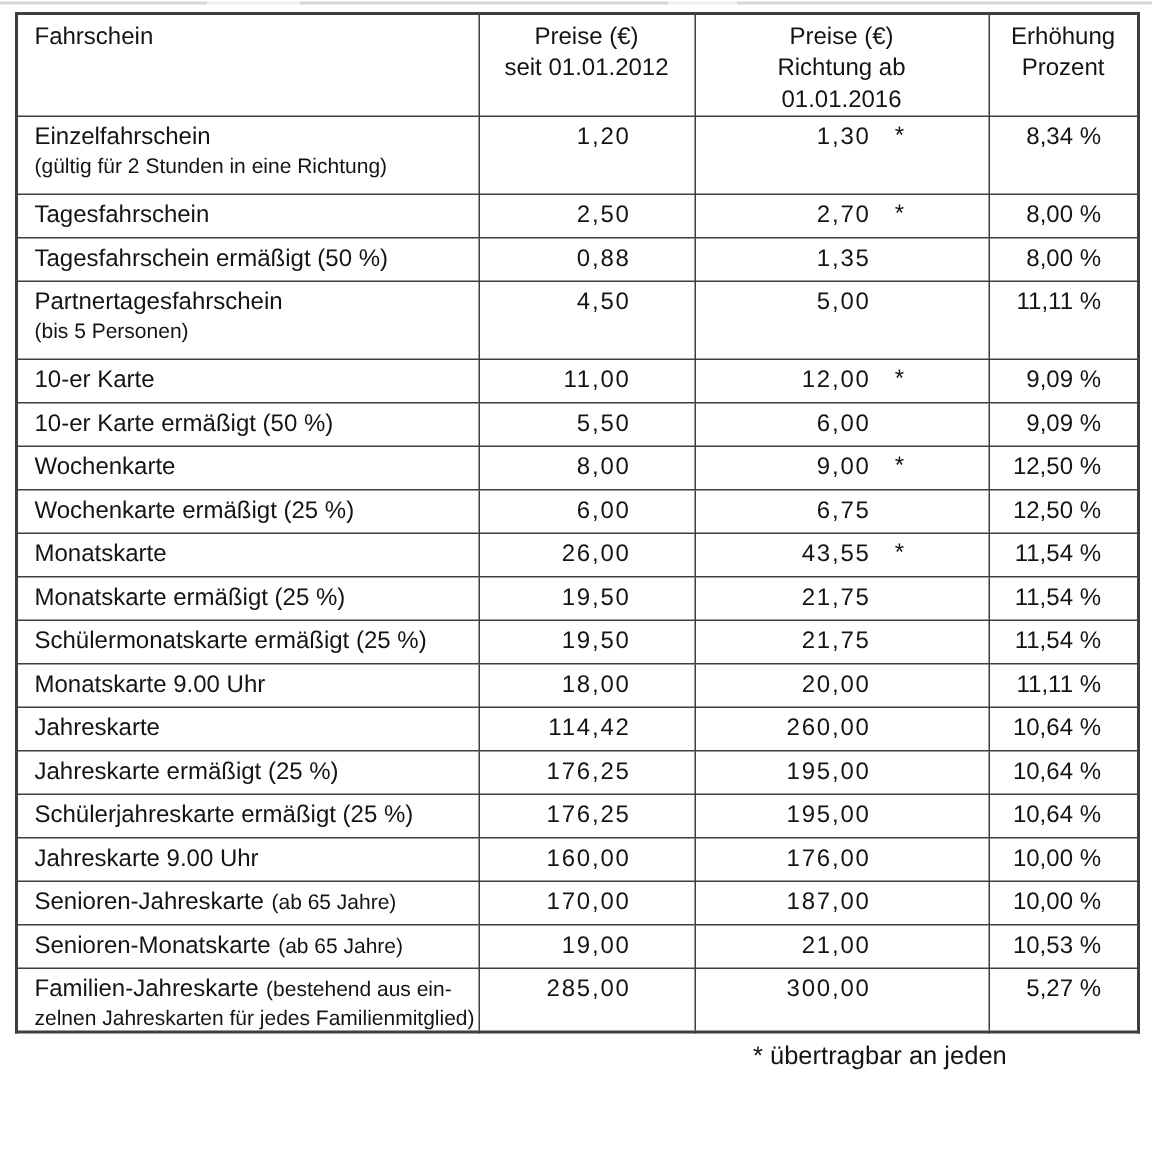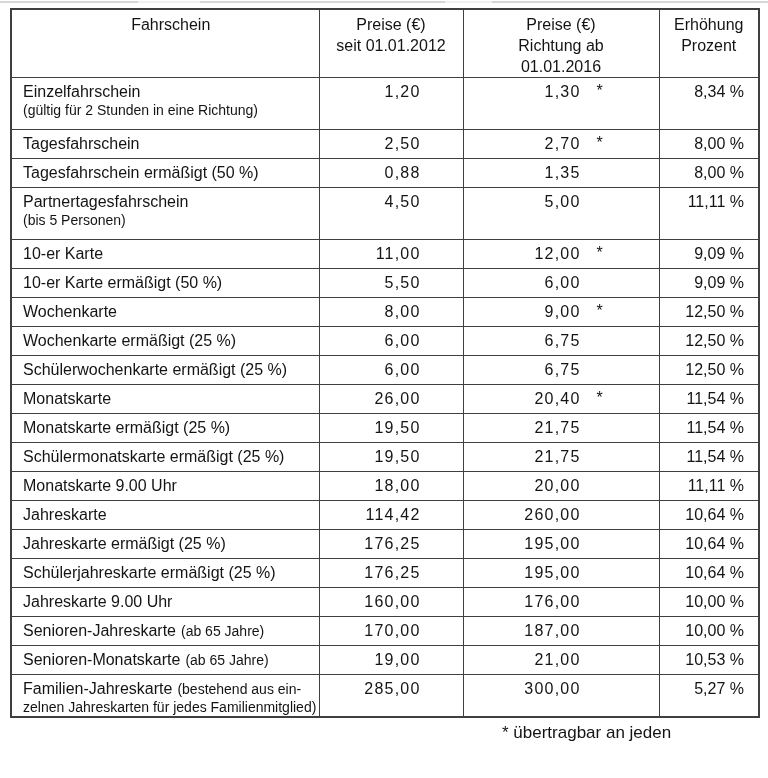--- a/index.html
+++ b/index.html
@@ -28,21 +28,21 @@
     overflow: hidden;
   }
   .fare th {
     font-weight: normal;
     font-size: 16px;
     line-height: 21px;
     height: 66px;
     padding-top: 4px;
     text-align: center;
   }
-  .fare th.h-label { text-align: center; padding-left: 11px; }
+  .fare th.h-label { text-align: left; padding-left: 11px; }
   td.label-cell {
     font-size: 16px;
     line-height: 20px;
     padding: 4px 4px 0 11px;
     text-align: left;
     white-space: nowrap;
   }
   .small { font-size: 14px; line-height: 17px; }
   .suffix { margin-left: 5px; }
   .subline { display: block; white-space: nowrap; }
@@ -52,21 +52,21 @@
     letter-spacing: 1.2px;
     text-align: right;
     padding-top: 4px;
   }
   td.c2012 { padding-right: 42px; }
   td.c2016 { padding-right: 78px; }
   td.pct-cell {
     font-size: 16px;
     line-height: 20px;
     text-align: right;
-    padding: 4px 14px 0 0;
+    padding: 4px 24px 0 0;
     white-space: nowrap;
   }
   tr.single td { height: 29px; }
   tr.tall td { height: 52px; }
   tr.tall.compact td { height: 42px; margin-left: 14px; }
   .numwrap { position: relative; display: inline-block; }
   .marker {
     position: absolute;
     left: calc(100% + 16px);
     top: -1px;
@@ -228,43 +228,28 @@
     </td>
     <td class="num-cell c2016">
       <span class="numwrap"><span>6,75</span></span>
     </td>
     <td class="pct-cell">
       <span>12,50 %</span>
     </td>
   </tr>
         <tr class="single">
     <td class="label-cell">
-      <span>Schülerwochenkarte ermäßigt (25 %)</span>
-      
-    </td>
-    <td class="num-cell c2012">
-      <span>6,00</span>
-    </td>
-    <td class="num-cell c2016">
-      <span class="numwrap"><span>6,75</span></span>
-    </td>
-    <td class="pct-cell">
-      <span>12,50 %</span>
-    </td>
-  </tr>
-        <tr class="single">
-    <td class="label-cell">
       <span>Monatskarte</span>
       
     </td>
     <td class="num-cell c2012">
       <span>26,00</span>
     </td>
     <td class="num-cell c2016">
-      <span class="numwrap"><span>20,40</span><span class="marker">*</span></span>
+      <span class="numwrap"><span>43,55</span><span class="marker">*</span></span>
     </td>
     <td class="pct-cell">
       <span>11,54 %</span>
     </td>
   </tr>
         <tr class="single">
     <td class="label-cell">
       <span>Monatskarte ermäßigt (25 %)</span>
       
     </td>

